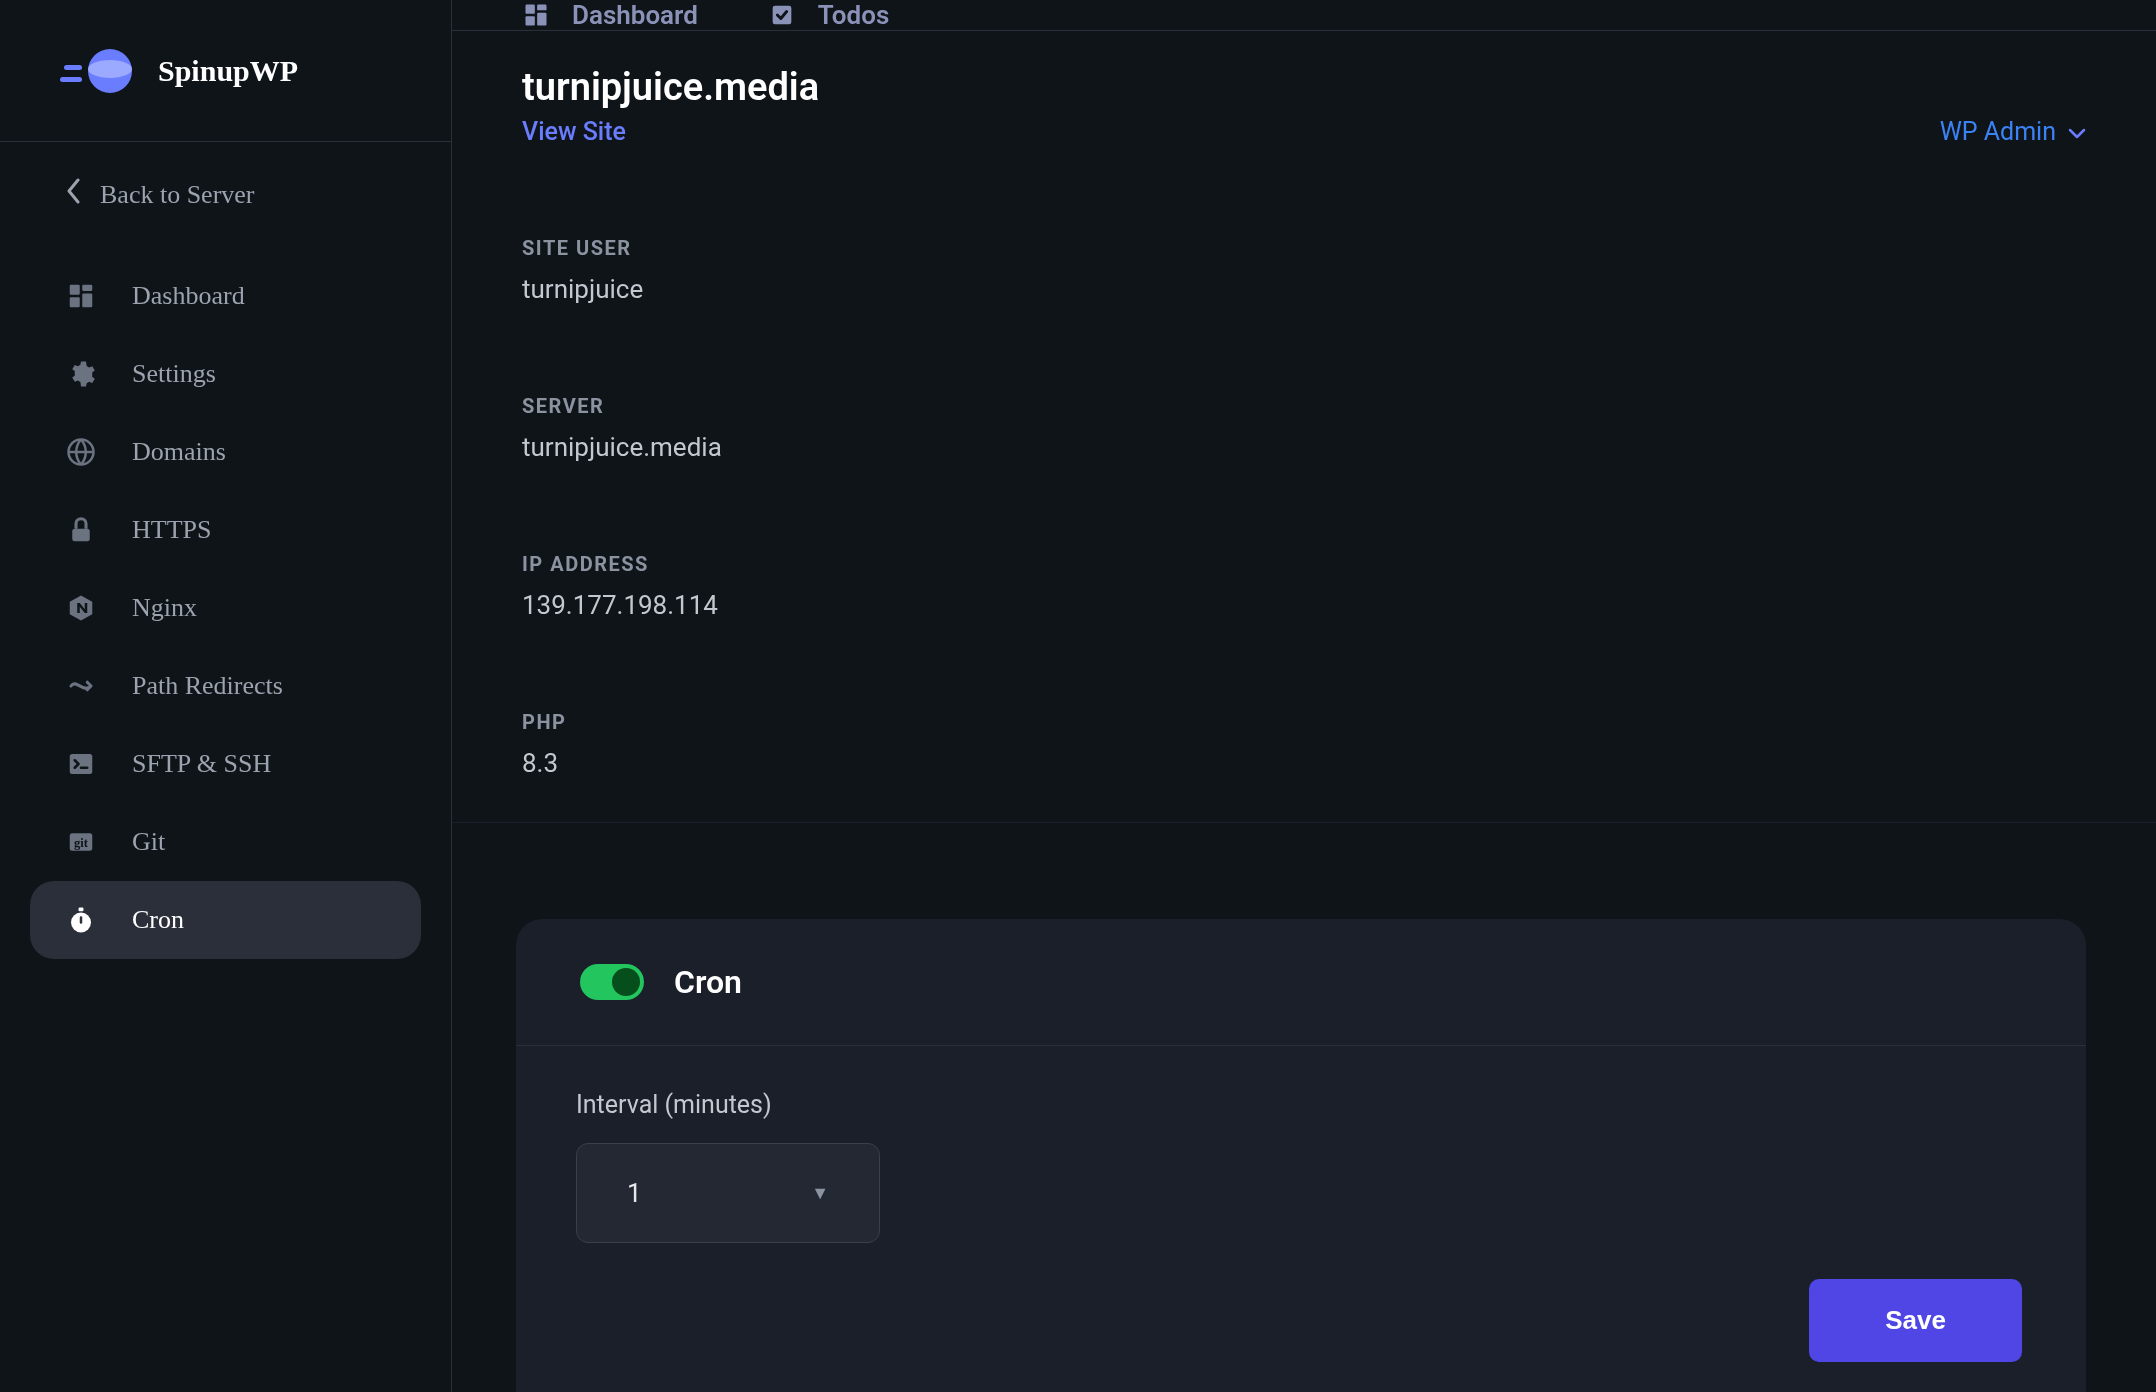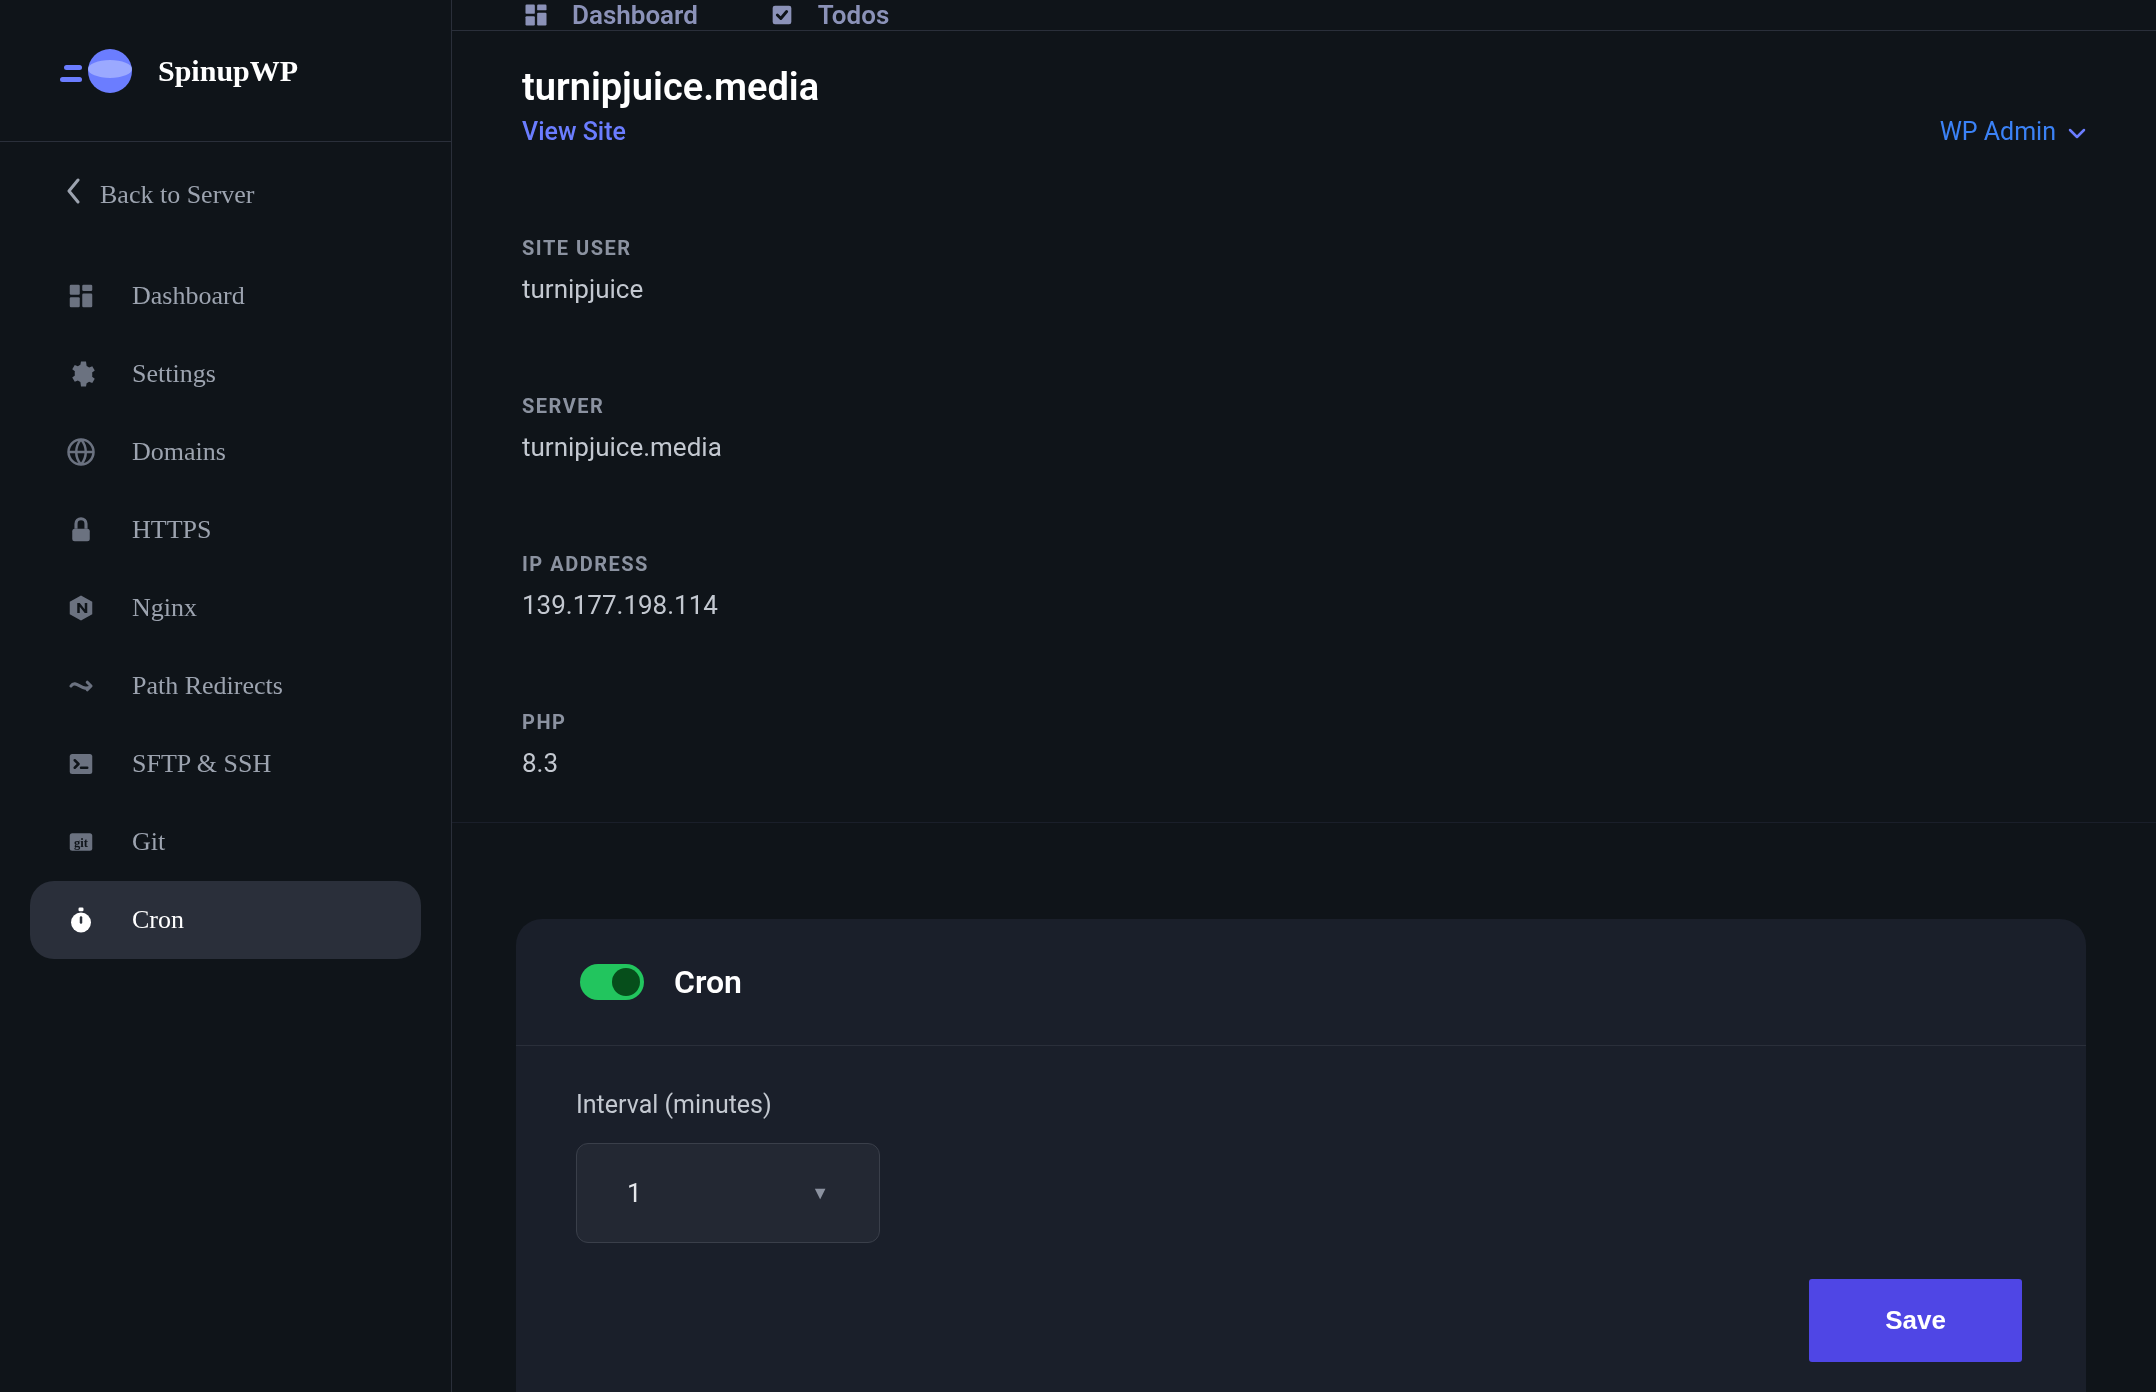--- a/index.html
+++ b/index.html
@@ -200,21 +200,21 @@
   display: flex;
   justify-content: flex-end;
   margin-top: 36px;
 }
 .btn-save {
   background: #4f46e5;
   color: #fff;
   font-size: 26px;
   font-weight: 600;
   border: none;
-  border-radius: 3px;
+  border-radius: 10px;
   padding: 26px 76px;
 }
 </style>
 </head>
 <body>
 
 <div class="app">
 
   <aside class="sidebar">
     <div class="logo-wrap">

